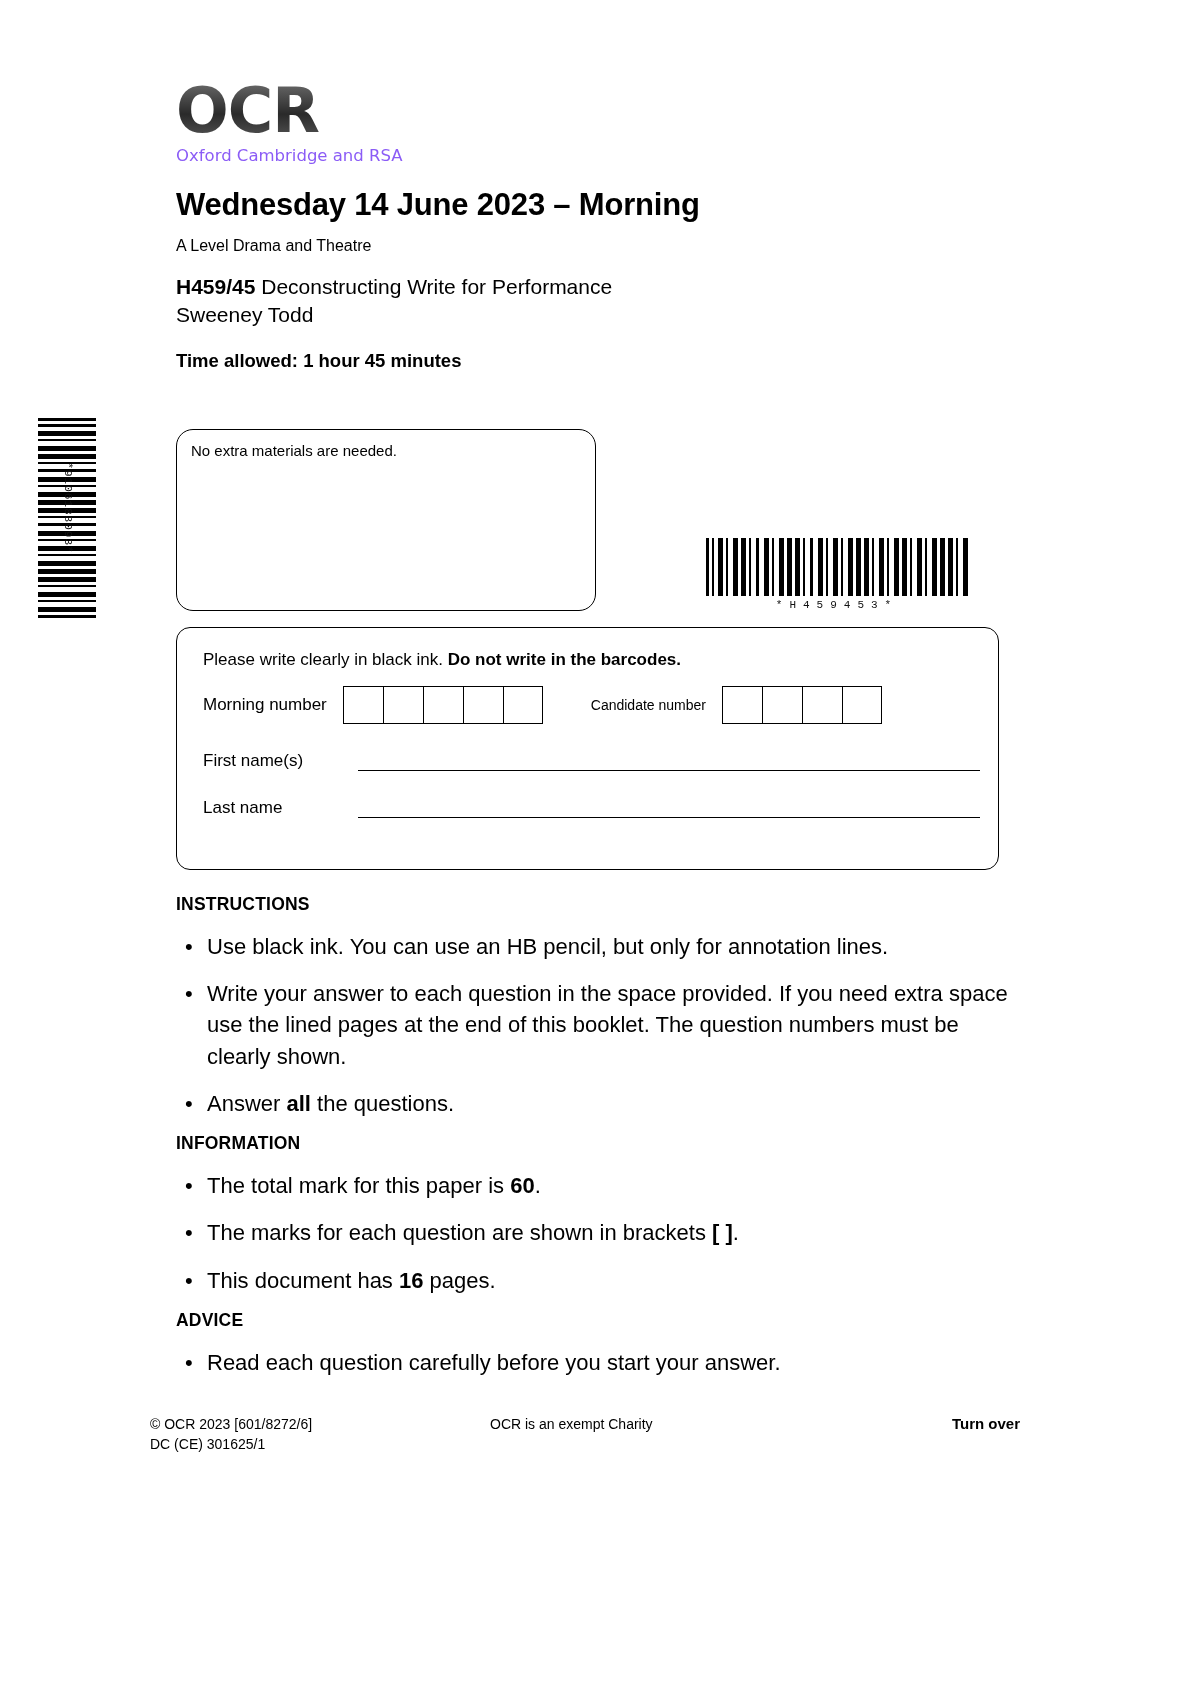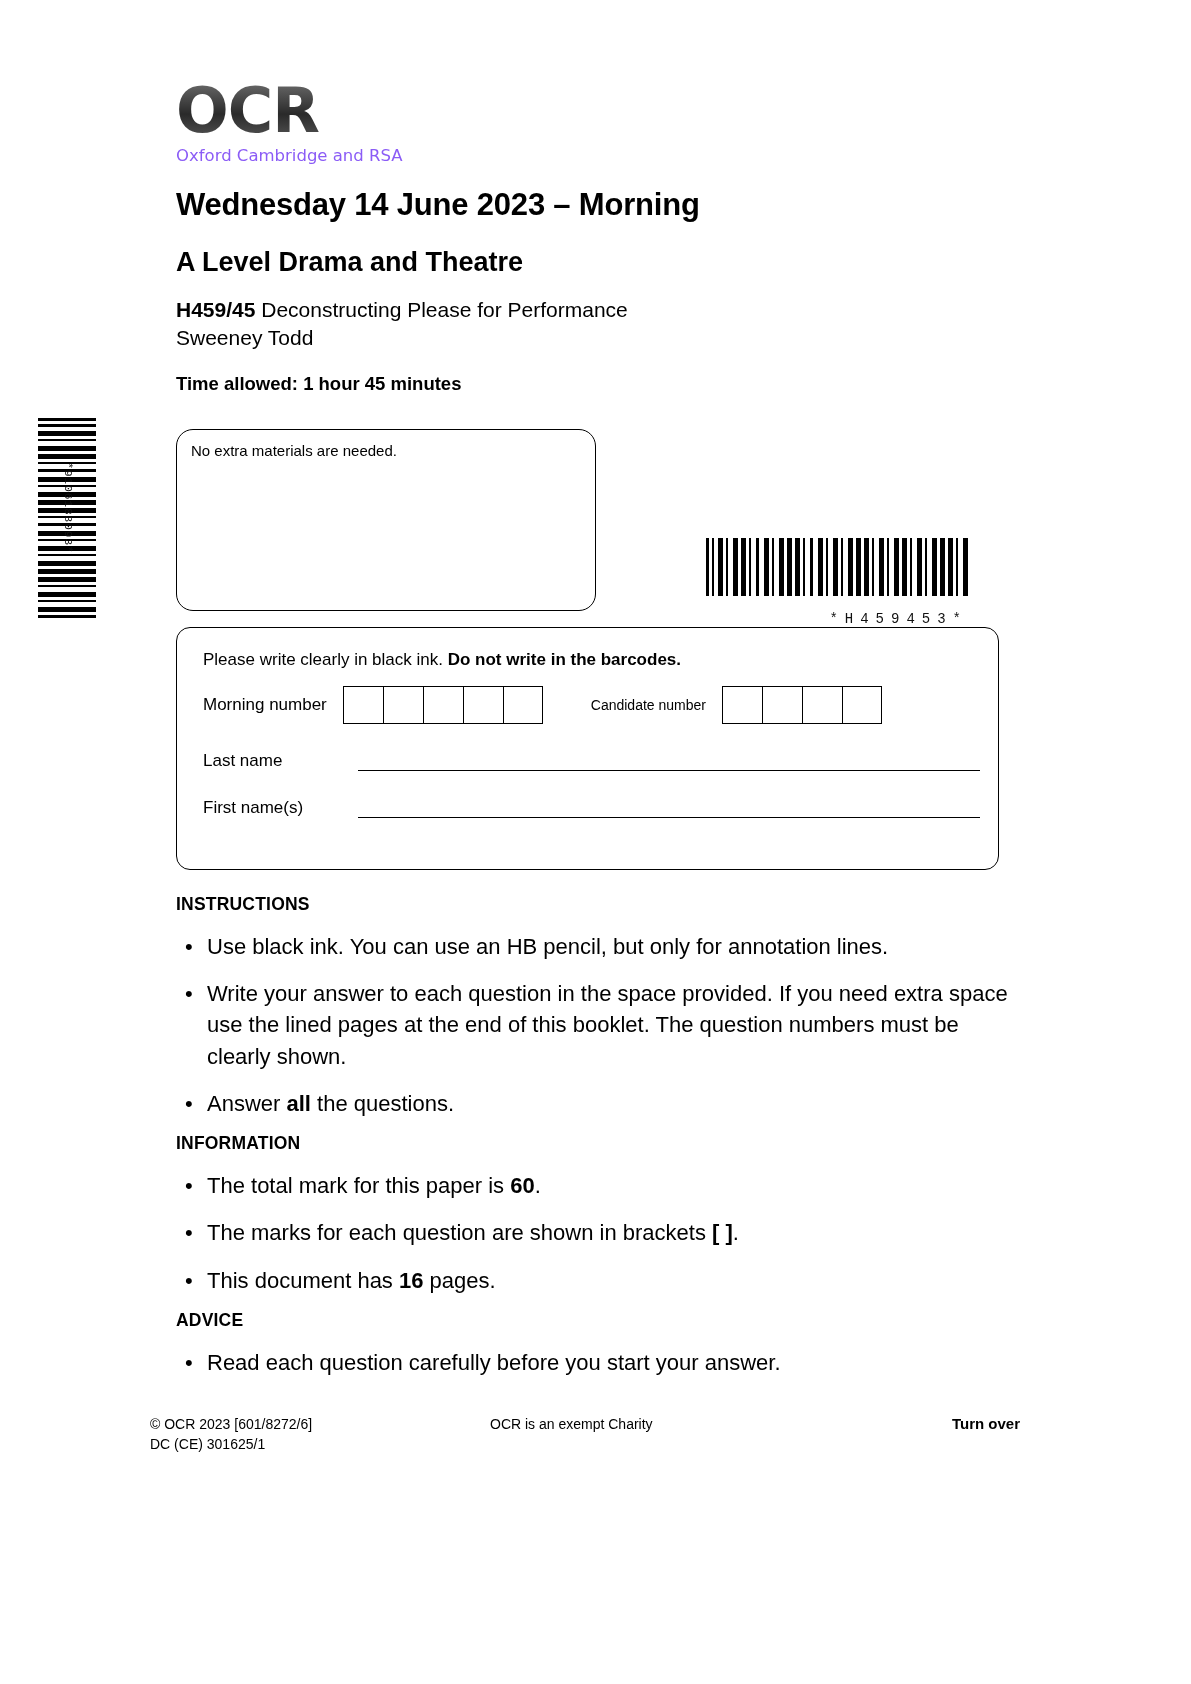--- a/index.html
+++ b/index.html
@@ -87,23 +87,23 @@
   }
 
   
   .date-line {
     font-size: 31px;
     font-weight: bold;
     margin-top: 22px;
     letter-spacing: -0.2px;
   }
   .qual-line {
-    font-size: 27px;
-    font-weight: bold;
-    margin-top: 24px;
+    font-size: 16px;
+    font-weight: normal;
+    margin-top: 14px;
   }
   .unit-line {
     font-size: 21px;
     margin-top: 18px;
     line-height: 1.35;
   }
   .unit-line b { font-weight: bold; }
   .time-line {
     font-size: 18.5px;
     font-weight: bold;
@@ -151,25 +151,25 @@
         #000 150px 155px, #fff 155px 158px, #000 158px 163px, #fff 163px 166px,
         #000 166px 168px, #fff 168px 173px, #000 173px 178px, #fff 178px 181px,
         #000 181px 183px, #fff 183px 188px, #000 188px 193px, #fff 193px 196px,
         #000 196px 201px, #fff 201px 204px, #000 204px 206px, #fff 206px 211px,
         #000 211px 216px, #fff 216px 219px, #000 219px 221px, #fff 221px 226px,
         #000 226px 231px, #fff 231px 234px, #000 234px 239px, #fff 239px 242px,
         #000 242px 247px, #fff 247px 250px, #000 250px 252px, #fff 252px 257px,
         #000 257px 262px);
   }
   .hbarcode-text {
-    font-size: 14px;
+    font-size: 11px;
     letter-spacing: 7px;
     font-family: "Liberation Mono", monospace;
-    text-align: right;
-    margin-top: 15px;
+    text-align: center;
+    margin-top: 3px;
     color: #111;
   }
 
   
   .details-box {
     position: absolute;
     left: 176px;
     top: 627px;
     width: 823px;
     height: 243px;
@@ -271,21 +271,21 @@
   <div class="logo-block">
     <div class="logo-ocr">OCR</div>
     <div class="logo-sub">Oxford Cambridge and RSA</div>
   </div>
 
   <div class="date-line">Wednesday 14 June 2023 – Morning</div>
   <div class="qual-line">A Level Drama and Theatre</div>
 
   <div class="unit-line">
     <b>H459/45</b>
-    <span>Deconstructing Please for Performance</span><br>
+    <span>Deconstructing Write for Performance</span><br>
     <span>Sweeney Todd</span>
   </div>
 
   <div class="time-line">Time allowed: 1 hour 45 minutes</div>
 </div>
 
 <div class="materials-box">
   <div class="materials-text">No extra materials are needed.</div>
 </div>
 
@@ -311,26 +311,26 @@
     <span class="cand-label">Candidate number</span>
     <span class="boxes">
       <span class="cell"></span>
       <span class="cell"></span>
       <span class="cell"></span>
       <span class="cell"></span>
     </span>
   </div>
 
   <div class="name-row">
+    <span class="name-label">First name(s)</span>
+    <span class="name-rule"></span>
+  </div>
+
+  <div class="name-row">
     <span class="name-label">Last name</span>
-    <span class="name-rule"></span>
-  </div>
-
-  <div class="name-row">
-    <span class="name-label">First name(s)</span>
     <span class="name-rule"></span>
   </div>
 </div>
 
 <div class="body-block">
 
   <div class="section">
     <div class="section-title">INSTRUCTIONS</div>
     <ul class="bullets">
       <li><span>Use black ink. You can use an HB pencil, but only for annotation lines.</span><b></b><span></span></li>

